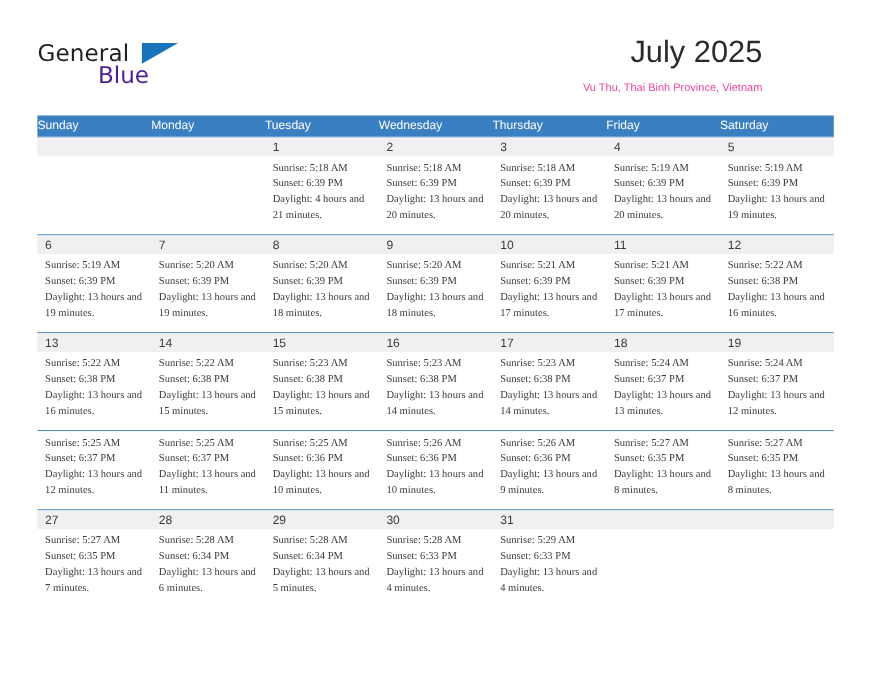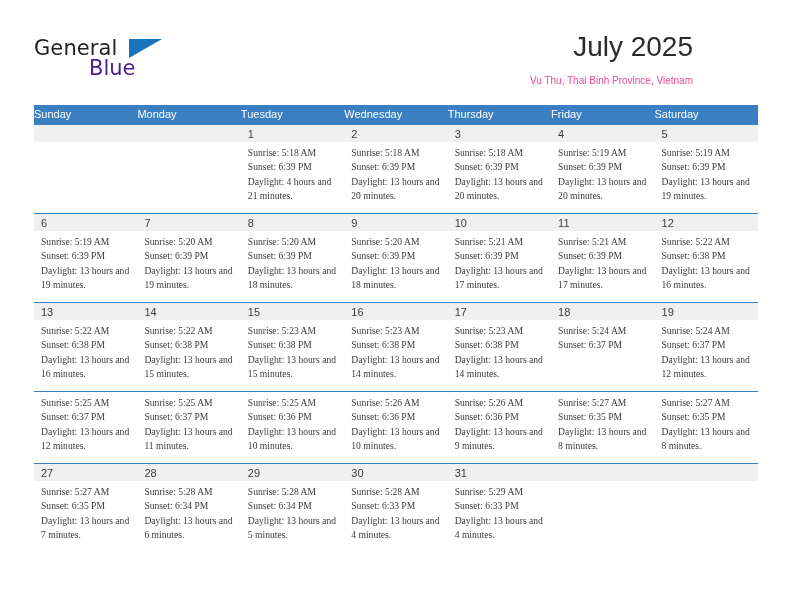--- a/index.html
+++ b/index.html
@@ -316,20 +316,21 @@
           <span class="daylight">Daylight: 13 hours and 14 minutes.</span>
         </div>
         <div class="detail">
           <span>Sunrise: 5:23 AM</span>
           <span>Sunset: 6:38 PM</span>
           <span class="daylight">Daylight: 13 hours and 14 minutes.</span>
         </div>
         <div class="detail">
           <span>Sunrise: 5:24 AM</span>
           <span>Sunset: 6:37 PM</span>
+          <span class="daylight">Daylight: 13 hours and 13 minutes.</span>
         </div>
         <div class="detail">
           <span>Sunrise: 5:24 AM</span>
           <span>Sunset: 6:37 PM</span>
           <span class="daylight">Daylight: 13 hours and 12 minutes.</span>
         </div>
       </div>
     </div>
 
     <div class="week-row">

